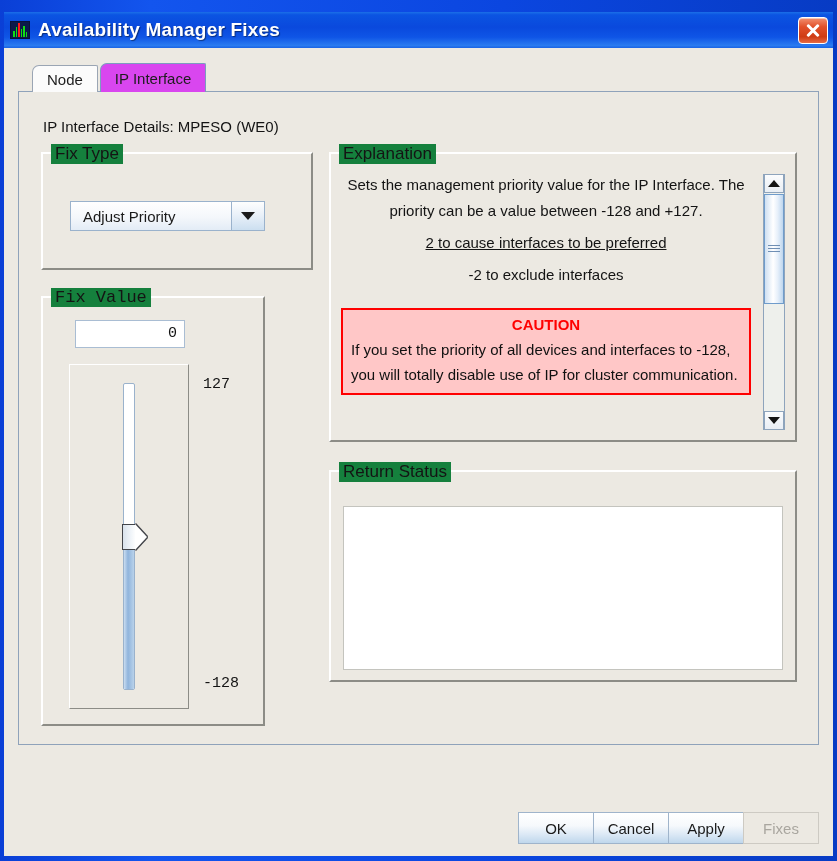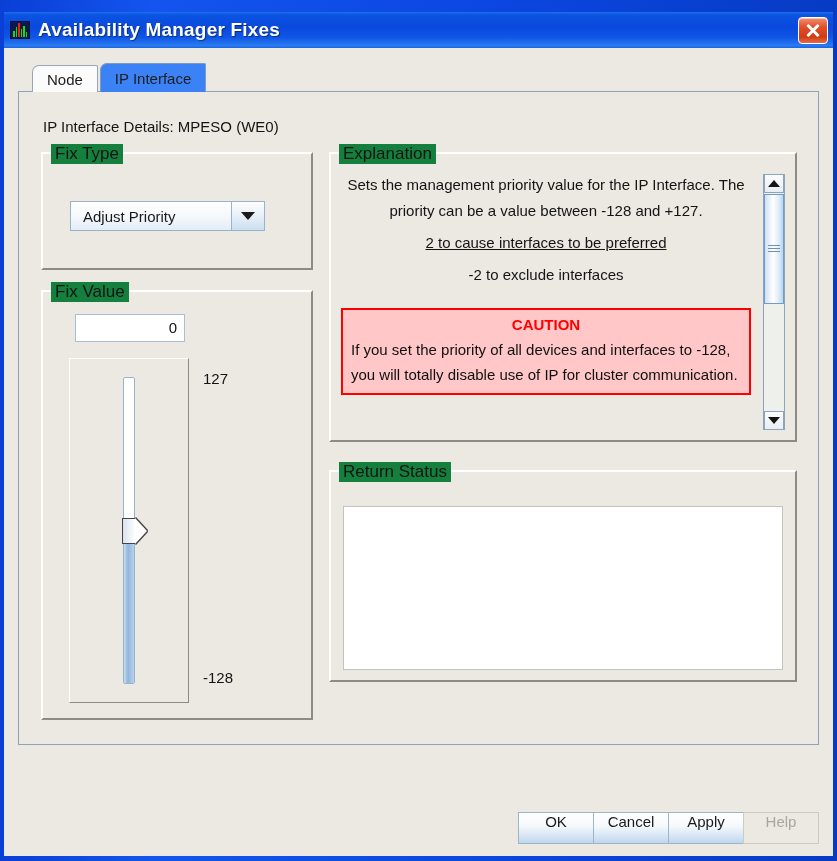--- a/index.html
+++ b/index.html
@@ -112,21 +112,21 @@
     box-sizing: border-box;
     border: 1px solid #9aa5b4;
     border-bottom: none;
     background: #fbfbfb;
     cursor: pointer;
     white-space: nowrap;
     border-radius: 7px 2px 0 0;
     margin-right: 2px;
   }
   .tab.sel {
-    background: #3b82f6;
+    background: #d946ef;
     border-color: #7d9bc0;
     height: 29px;
     line-height: 29px;
     z-index: 4;
   }
 
   .tabpanel {
     position: relative;
     border: 1px solid #8fa2ba;
     background: #ece9e2;
@@ -368,21 +368,21 @@
     bottom: 12px;
     display: flex;
   }
   .btn {
     width: 76px;
     height: 32px;
     box-sizing: border-box;
     font-size: 15px;
     color: #1a1a1a;
     display: flex;
-    align-items: flex-start;
+    align-items: center;
     justify-content: center;
     background: linear-gradient(to bottom, #ffffff 0%, #f6f9fc 42%, #dbe8f5 72%, #bfd7ec 100%);
     border: 1px solid #9fb4cb;
     margin-left: -1px;
     cursor: pointer;
   }
   .btn.disabled {
     background: #ece9e2;
     border-color: #cdcac3;
     color: #a9a69f;
@@ -426,21 +426,21 @@
       <div class="group" style="left:22px; top:60px; width:272px; height:118px;">
         <div class="gtitle">Fix Type</div>
         <div class="combo" style="left:27px; top:47px; width:195px;justify-content:space-between;">
           <div class="combo-field">Adjust Priority</div>
           <div class="combo-arrow">
             <span class="tri-down"></span>
           </div>
         </div>
       </div>
 
-      <div class="group" style="left:22px; top:198px; width:272px; height:430px;">
+      <div class="group" style="left:22px; top:204px; width:224px; height:430px;font-family:Liberation Mono, monospace;">
         <div class="gtitle">Fix Value</div>
 
         <div class="textfield" style="left:32px; top:22px; width:110px; height:28px;">0</div>
 
         <div class="slider-box" style="left:26px; top:66px; width:120px; height:345px;">
           <div class="slider-track" style="top:18px; bottom:18px;">
             <div class="slider-fill" style="height:50%;"></div>
           </div>
           <div class="slider-thumb" style="left:50%; margin-left:-7px; top:50%; margin-top:-13px;">
             <div class="body"></div>
@@ -493,18 +493,18 @@
       <div class="btn">
         <span>OK</span>
       </div>
       <div class="btn">
         <span>Cancel</span>
       </div>
       <div class="btn">
         <span>Apply</span>
       </div>
       <div class="btn disabled">
-        <span>Help</span>
+        <span>Fixes</span>
       </div>
     </div>
 
   </div>
 </div>
 
 </body></html>

